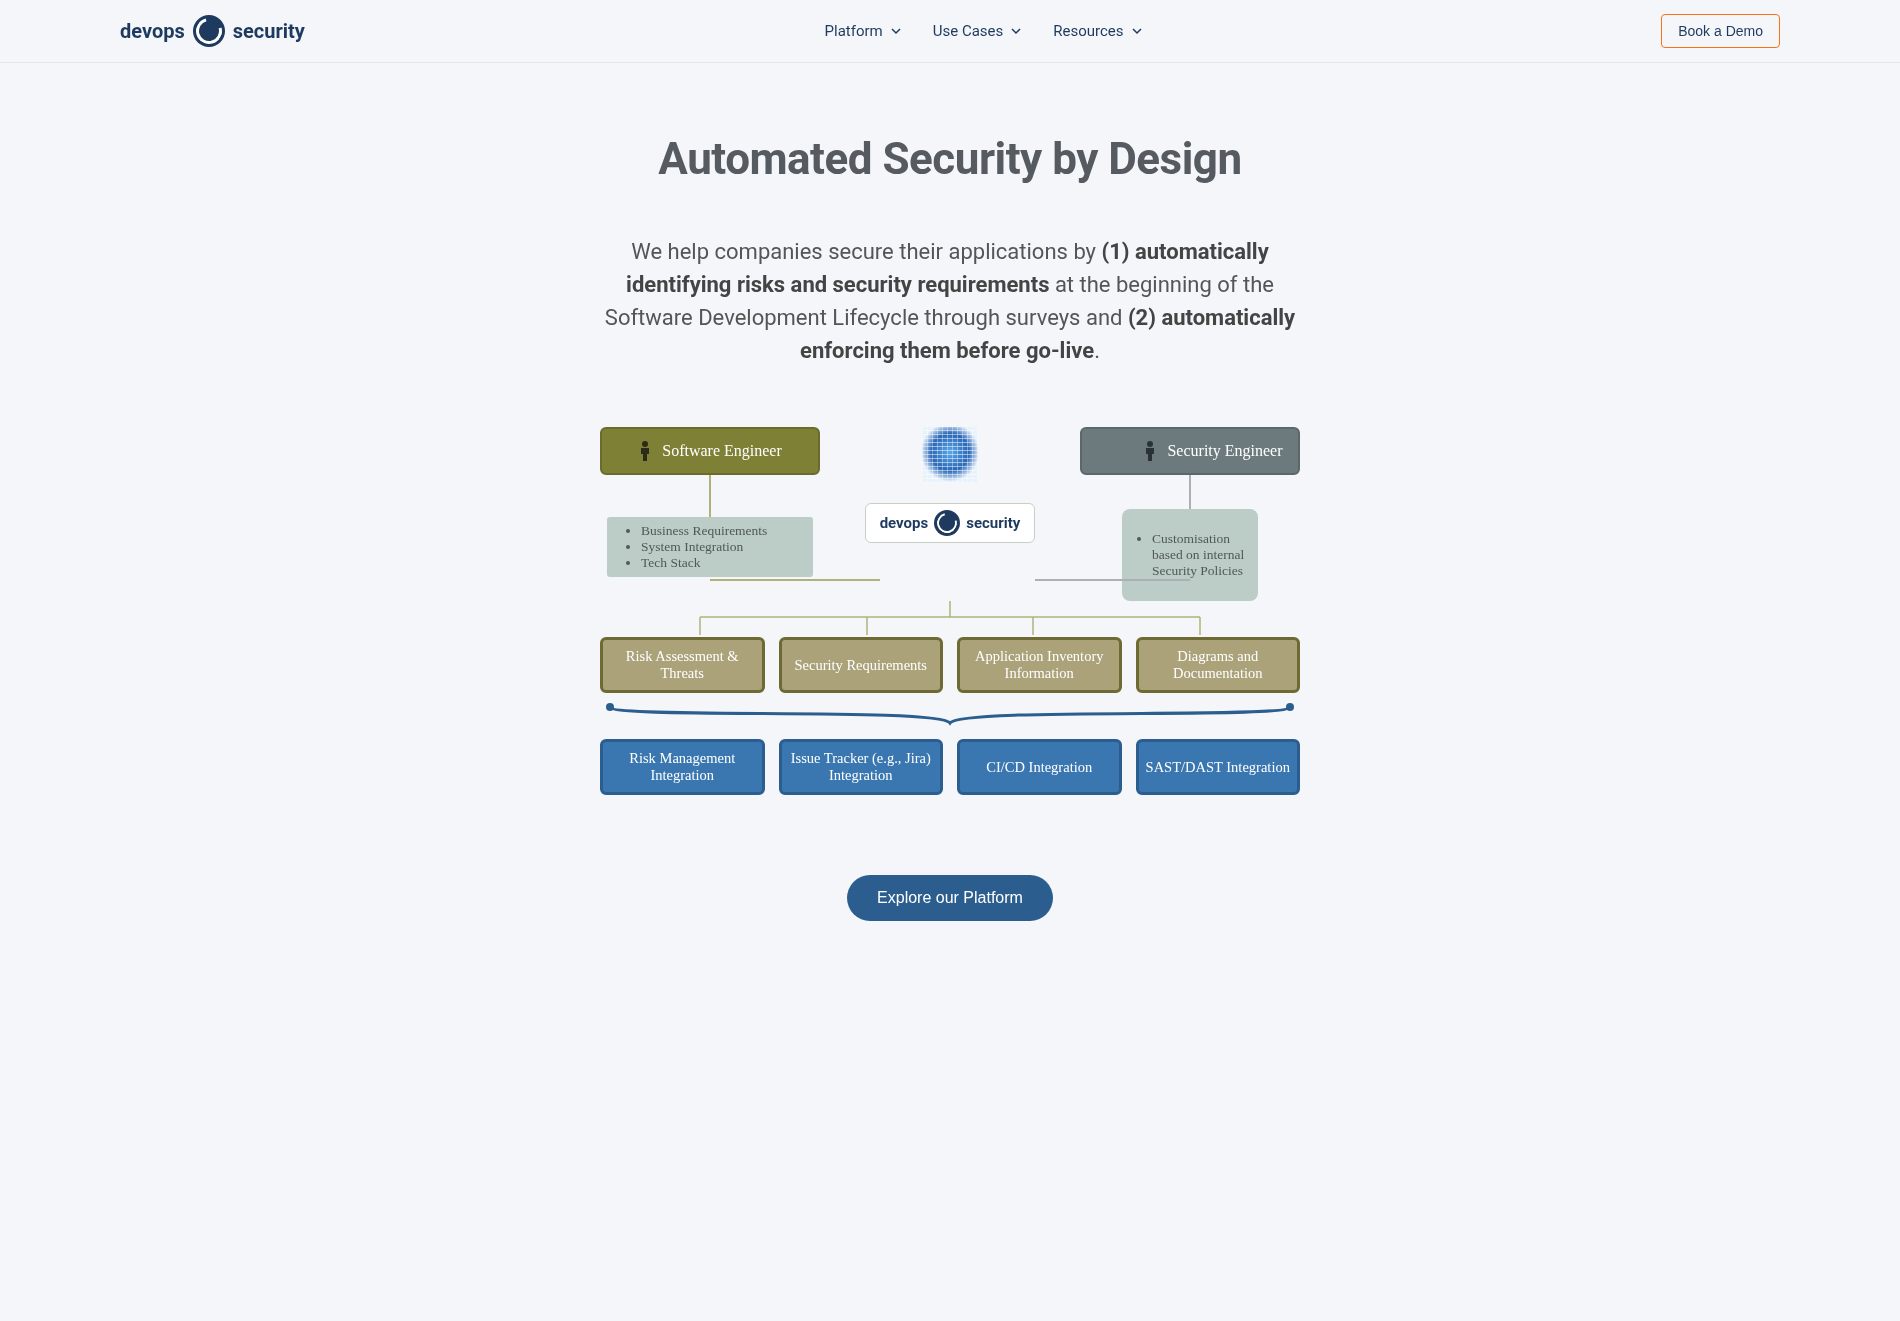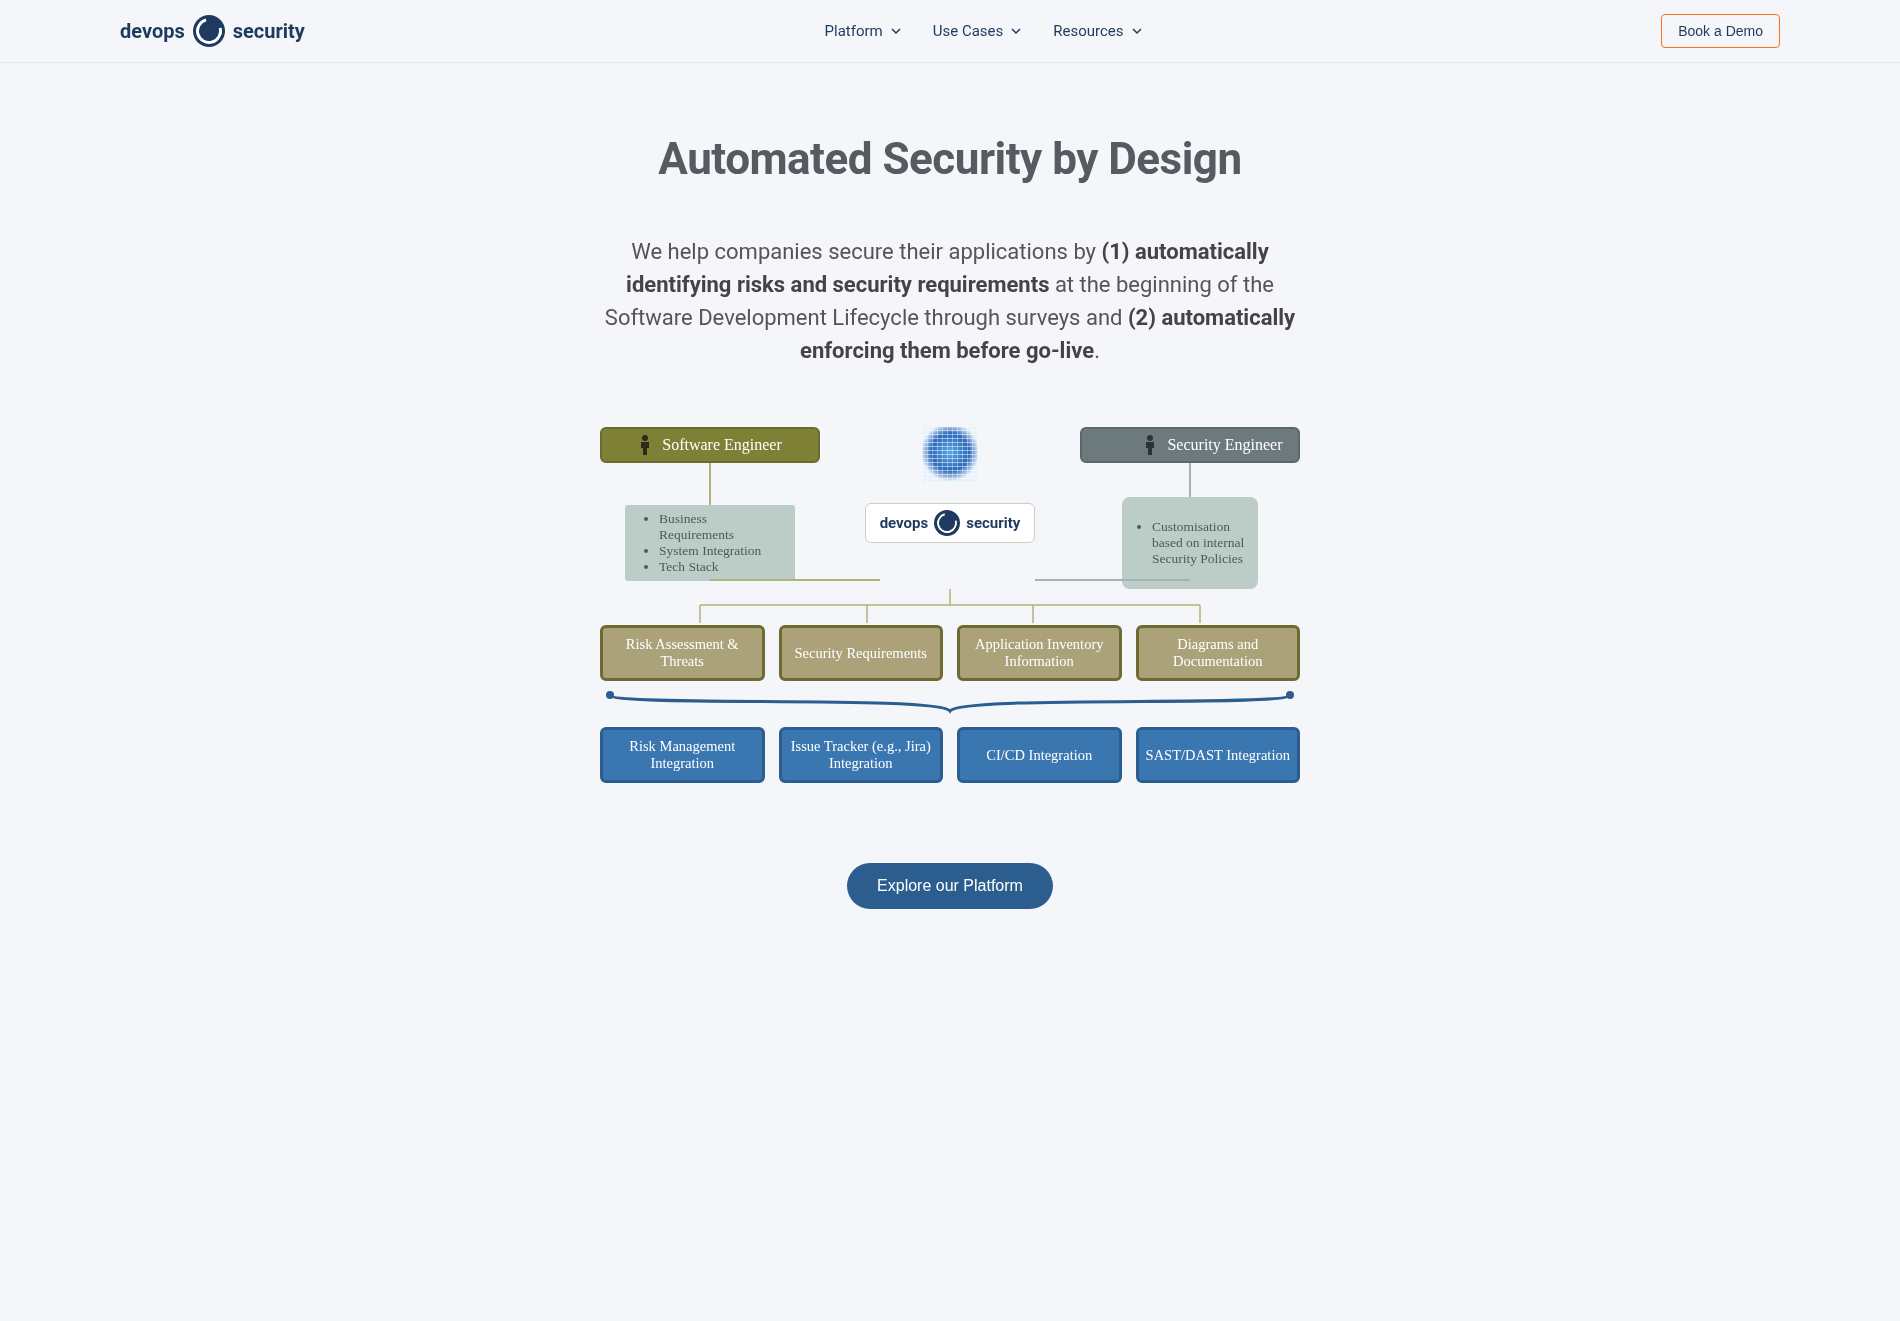--- a/index.html
+++ b/index.html
@@ -108,21 +108,21 @@
 }
 .tier-top {
   display: flex;
   justify-content: space-between;
   align-items: flex-start;
 }
 .tier-top .col { width: 220px; display:flex; flex-direction:column; align-items:center; }
 .tier-top .col.center { flex:1; }
 .role-box {
   width: 220px;
-  height: 36px;
+  height: 48px;
   border-radius: 6px;
   display: flex;
   align-items: center;
   justify-content: center;
   gap: 10px;
   color: #fff;
   font-family: Georgia, serif;
   font-size: 16px;
 }
 .role-box.olive { background: #7e8035; border:2px solid #6a6c2d; }
@@ -297,21 +297,21 @@
         <div class="role-box olive">
           <span class="person-icon">
             <svg viewBox="0 0 14 22" width="14" height="22">
                 <circle cx="7" cy="4" r="3" fill="#2b2b1a"></circle>
                 <path d="M3 8 h8 v6 l-2 0 v7 h-4 v-7 h-2 z" fill="#2b2b1a"></path>
               </svg>
           </span>
           <span>Software Engineer</span>
         </div>
         <div class="top-connector olive"></div>
-        <div class="desc-box" style="width:170px;">
+        <div class="desc-box" style="width:206px;">
           <ul>
             <li>Business Requirements</li>
             <li>System Integration</li>
             <li>Tech Stack</li>
           </ul>
         </div>
       </div>
 
       <div class="col center">
         <div class="gem"></div>

